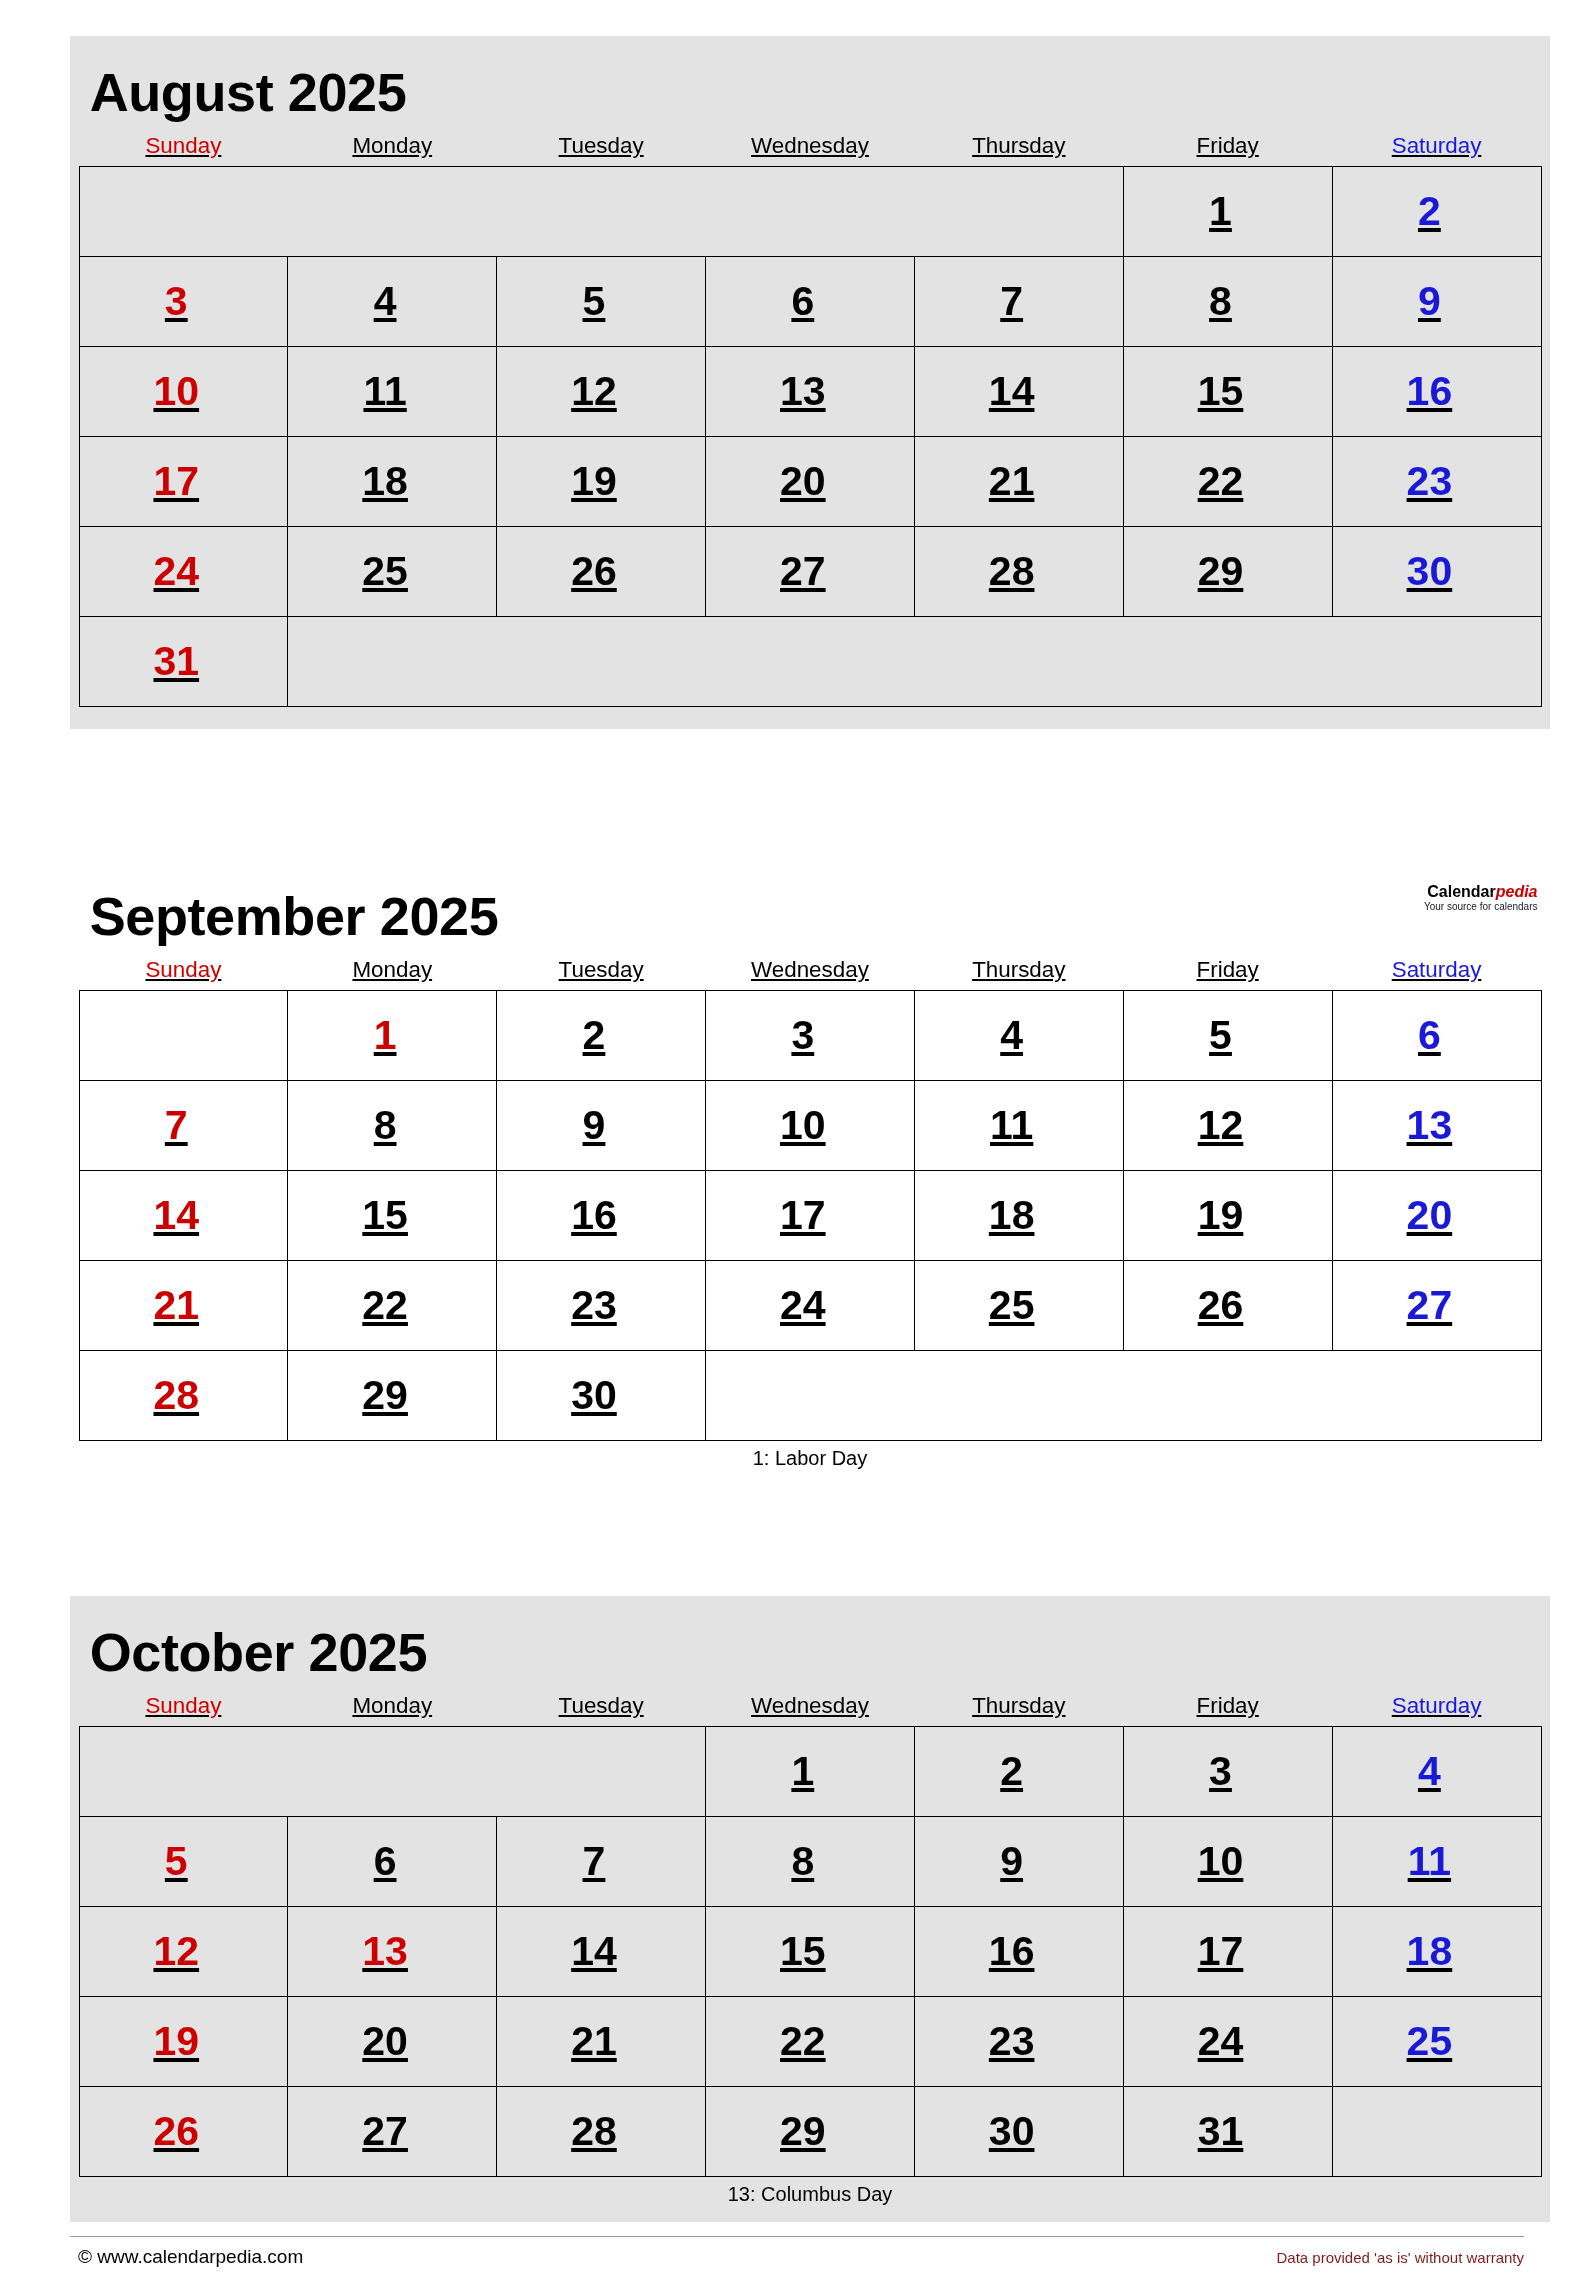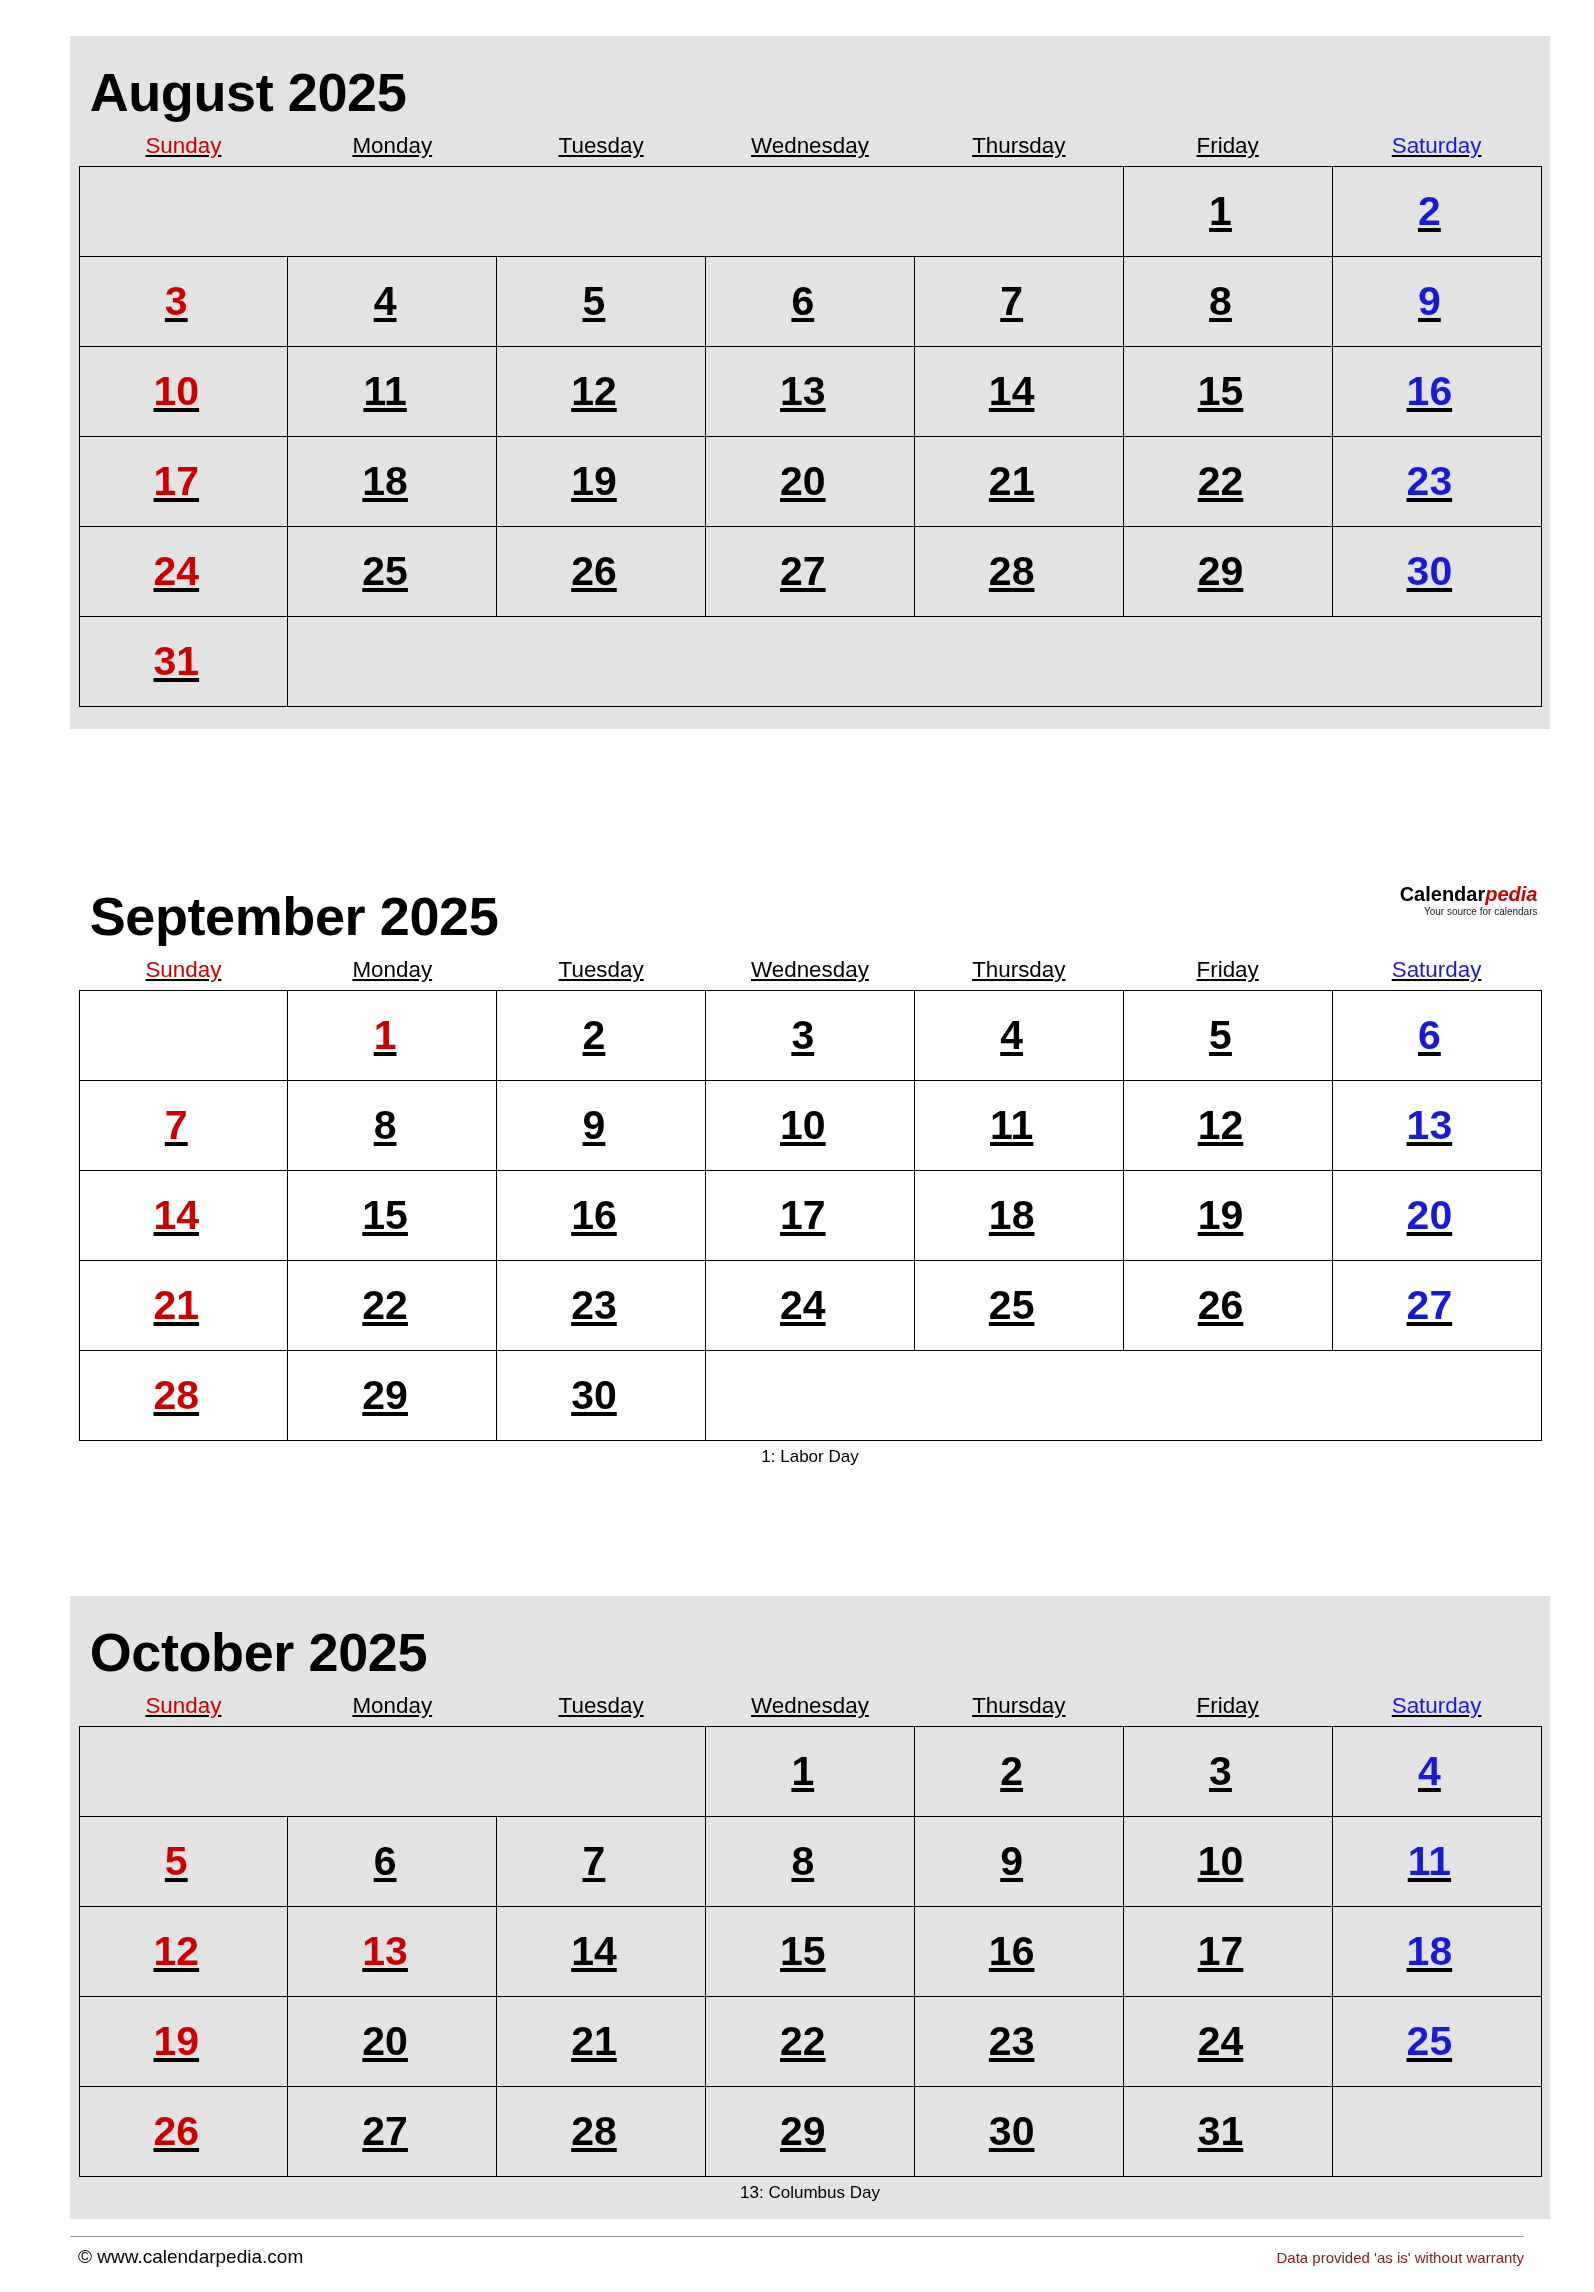--- a/index.html
+++ b/index.html
@@ -44,21 +44,21 @@
     line-height: 1.0;
   }
   .brand {
     position: absolute;
     right: 12.5px;
     top: 23px;
     text-align: right;
     line-height: 1.15;
   }
   .brand-main {
-    font-size: 20px;
+    font-size: 16px;
     font-weight: bold;
   }
   .brand-main .ped {
     color: #cc0000;
     font-style: italic;
   }
   .brand-sub {
     font-size: 10px;
     color: #222222;
   }
@@ -94,21 +94,21 @@
   td.sat  { color: #1a1ad6; text-align: right; }
   td.wk   { color: #000000; text-align: right; }
   td.hol  { color: #cc0000; text-align: right; }
   td.empty { border: 1.8px solid #000000; }
 
   .month.shaded td { background: #e3e3e3; }
   .month.white td  { background: #ffffff; }
 
   .notes {
     text-align: center;
-    font-size: 17px;
+    font-size: 20px;
     padding-top: 6.3px;
     color: #000000;
   }
 
   
   .footer {
     position: absolute;
     left: 0;
     bottom: 25px;
     width: 1594px;

